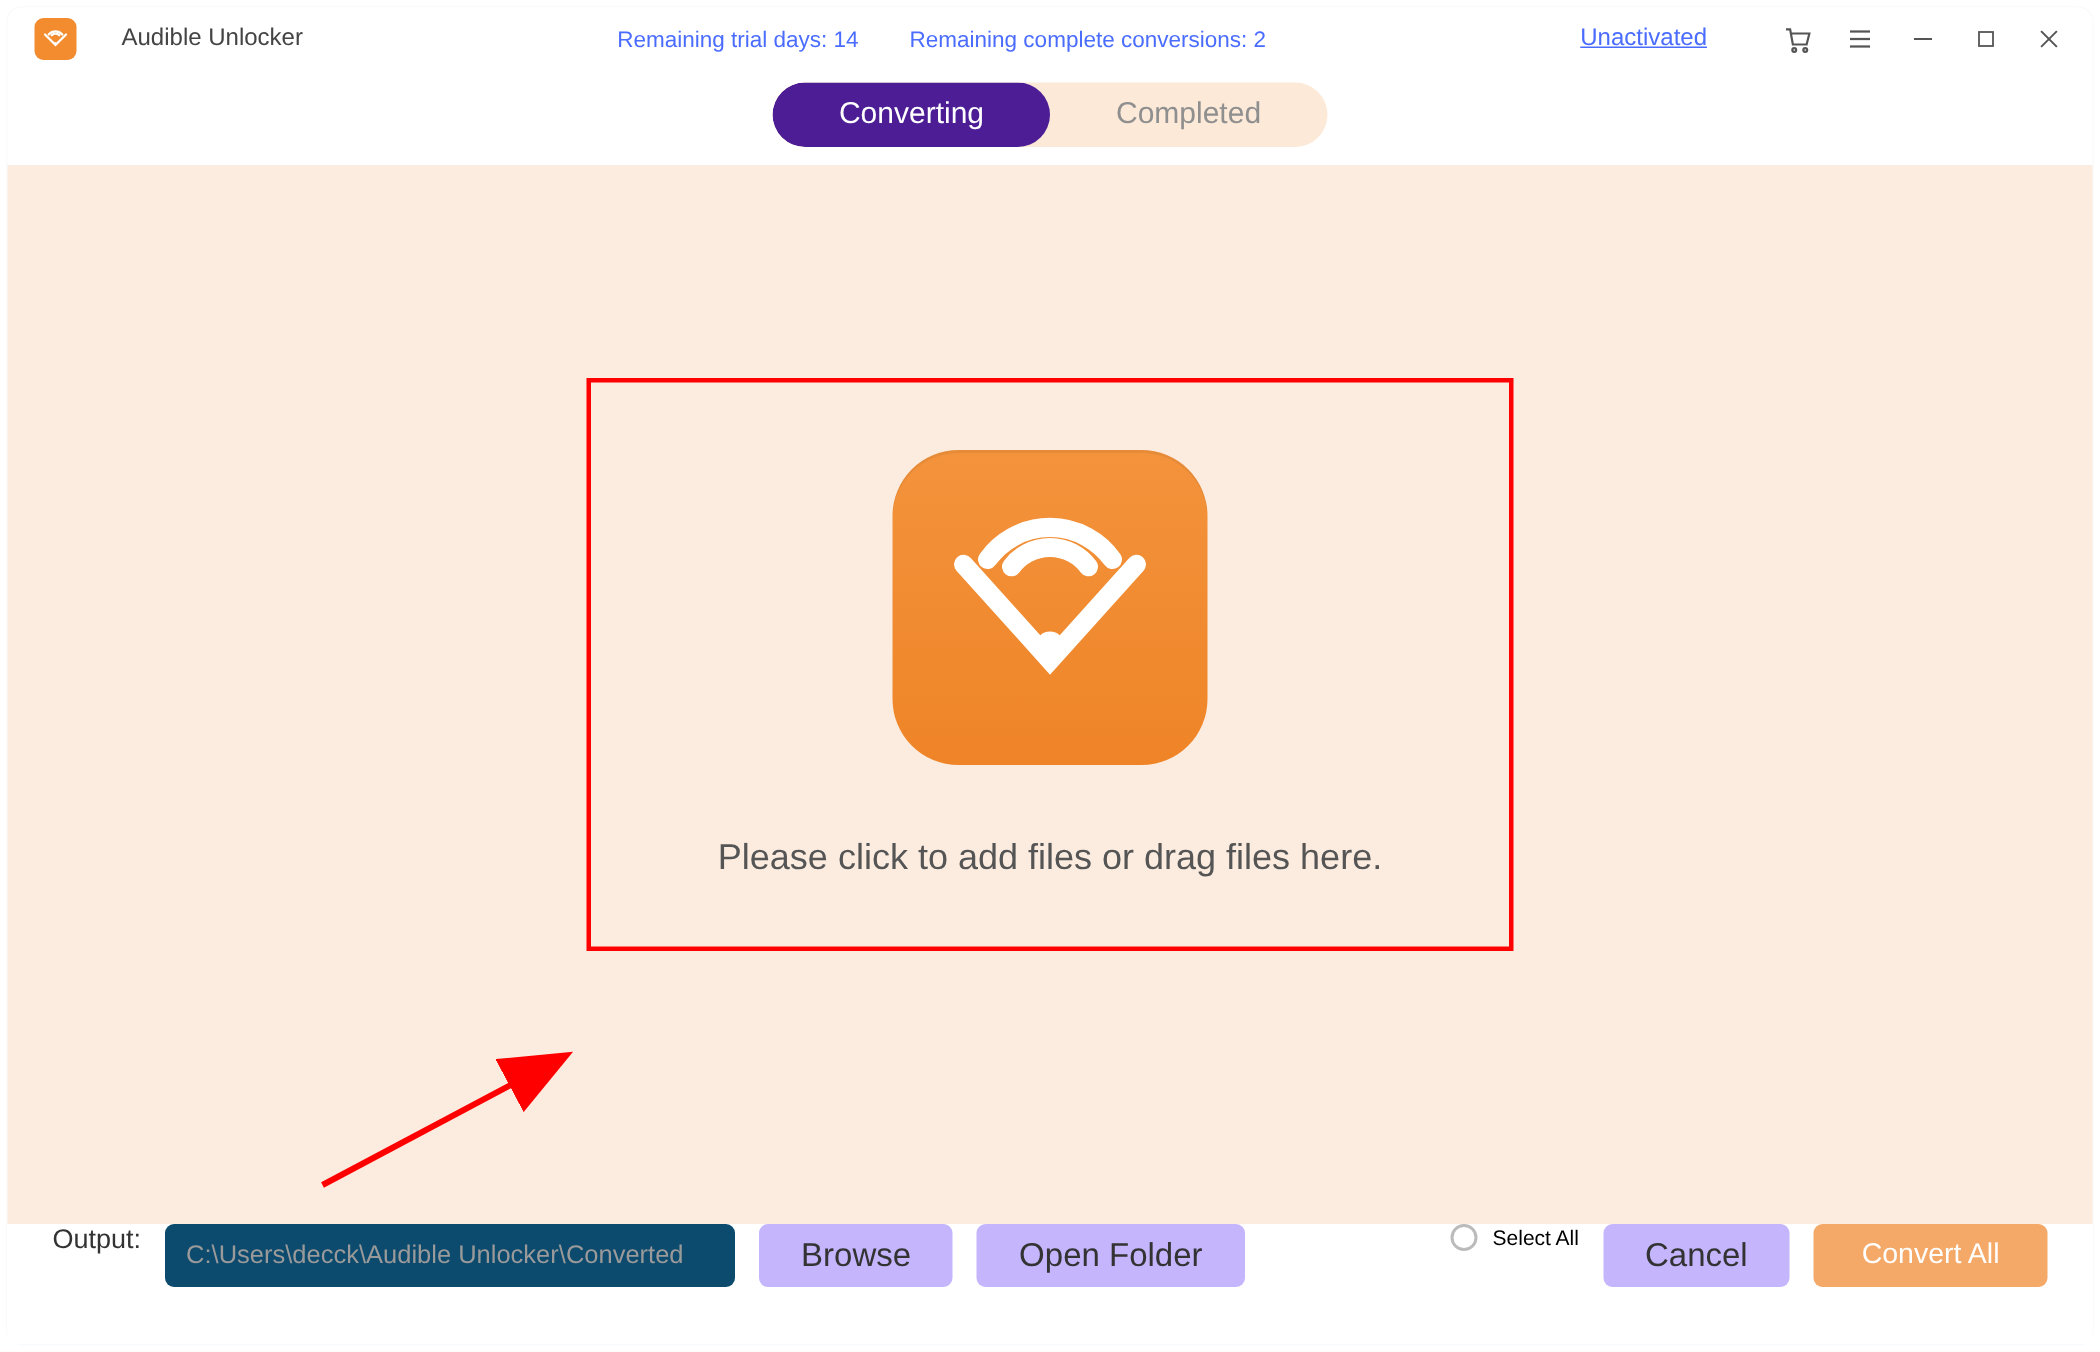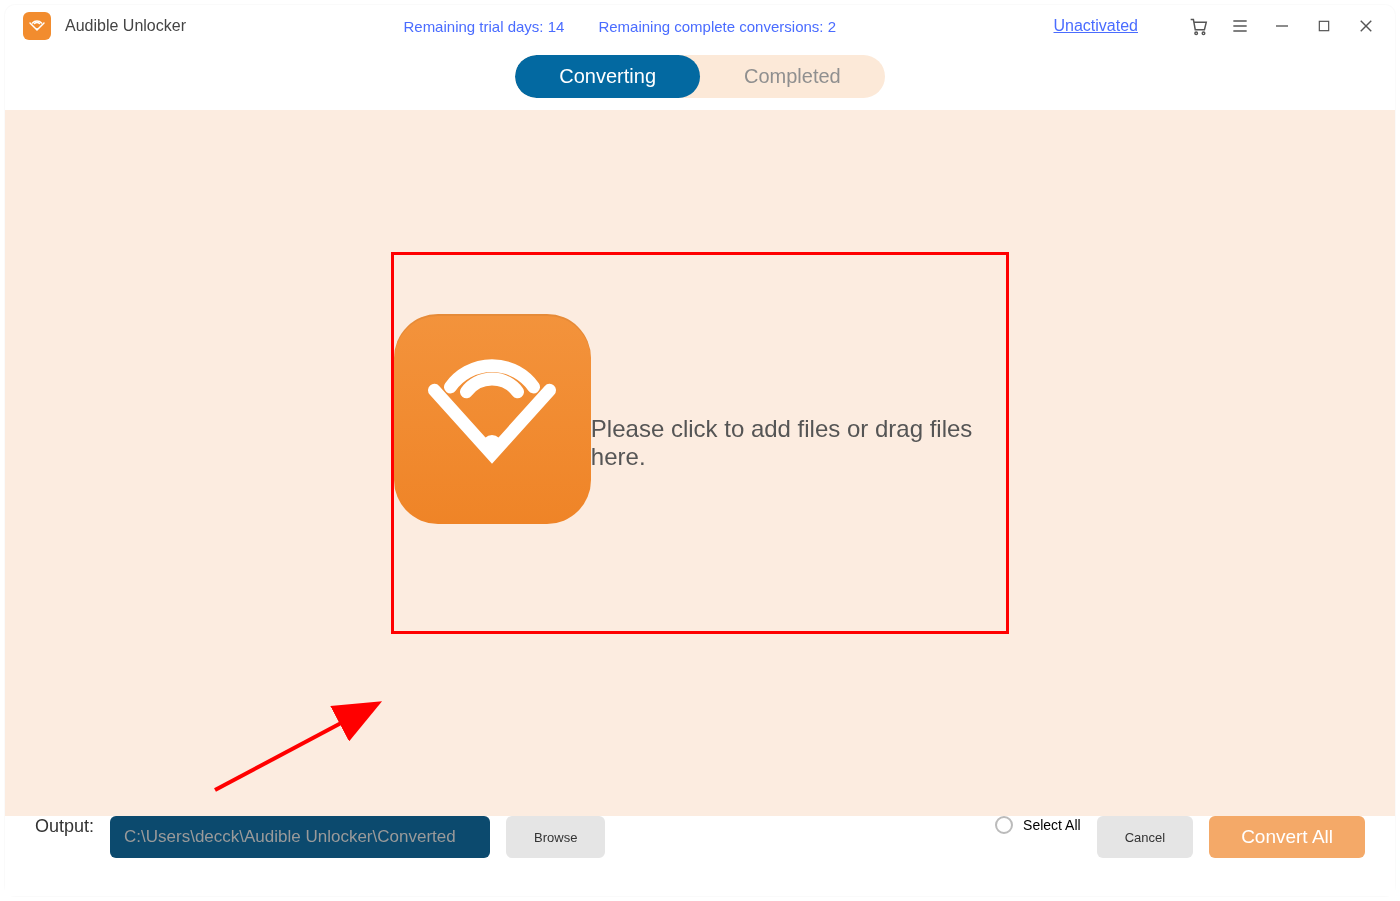--- a/index.html
+++ b/index.html
@@ -12,46 +12,46 @@
   }
 
   
   .titlebar {
     height: 42px; display: flex; align-items: center; padding: 0 18px; gap: 10px;
   }
   .app-logo {
     width: 28px; height: 28px; background: #f28c2e; border-radius: 6px;
     display:flex; align-items:center; justify-content:center;
   }
-  .app-title { font-size: 16px; color: #444; margin-left: 4px; }
+  .app-title { font-size: 16px; color: #444; margin-left: 20px; }
   .titlebar-spacer { flex: 1; }
   .trial-info { font-size: 15px; color: #4a6cff; margin: 12px 12px; }
   .unactivated { font-size: 16px; color: #4a6cff; text-decoration: underline; margin-right: 33px; cursor: pointer; }
   .win-controls { display: flex; align-items: center; gap: 20px; margin-left: 6px; }
   .win-ctrl { width: 22px; height: 22px; display:flex; align-items:center; justify-content:center; cursor:pointer; color:#555; }
   .win-ctrl svg { stroke: #555; }
 
   
   .tabs-row { display:flex; justify-content:center; padding: 8px 0 12px 0; }
   .tabs-pill {
     display:flex; background:#fce9d8; border-radius: 22px; overflow:hidden;
   }
   .tab {
     padding: 10px 44px; font-size: 20px; color:#8f8f8f; cursor:pointer;
   }
-  .tab.active { background:#0369a1; color:#fff; border-radius:22px; }
+  .tab.active { background:#4c1d95; color:#fff; border-radius:22px; }
 
   
   .main-area {
     flex:1; background:#fcece0; position:relative;
     display:flex; align-items:center; justify-content:center;
   }
   .dropzone {
     width: 618px; height: 382px; border: 3px solid #ff0000;
-    display:flex; align-items:center; justify-content:center;
+    display:flex; flex-direction:column; align-items:center; justify-content:center;
     cursor:pointer; position: relative; top:-20px;
   }
   .big-logo {
     width: 210px; height: 210px; border-radius: 44px;
     background: linear-gradient(#f3933c,#ef8427);
     display:flex; align-items:center; justify-content:center;
     box-shadow: 0 2px 0 rgba(0,0,0,0.05) inset;
     margin-bottom: 48px;
   }
   .drop-text { font-size: 24px; color:#555; }
@@ -62,21 +62,21 @@
   .footer {
     height: 80px; background:#fff; display:flex; align-items:flex-start; padding: 0 30px; gap:16px;
   }
   .out-label { font-size:18px; color:#333; }
   .out-path {
     width: 380px; height:42px; background:#0c4a6e; border:none; border-radius:6px;
     padding: 0 14px; font-size:17px; color:#9a9a9a;
   }
   .btn {
     height:42px; padding:0 28px; border:none; border-radius:6px;
-    background:#e5e5e5; color:#333; font-size:13px; cursor:pointer;
+    background:#c4b5fd; color:#333; font-size:22px; cursor:pointer;
   }
   .footer-spacer { flex:1; }
   .select-all { display:flex; align-items:center; gap:10px; font-size:14px; color:#000000; cursor:pointer; }
   .radio-circle { width:18px; height:18px; border:2px solid #bbb; border-radius:50%; }
   .btn-primary { background:#f4a968; color:#fff; font-size:19px; padding:5px 32px; }
 </style>
 </head>
 <body>
 
 <div class="window">
@@ -161,20 +161,21 @@
           </marker>
         </defs>
       <line x1="10" y1="100" x2="170" y2="15" stroke="#ff0000" stroke-width="4" marker-end="url(#ah)"></line>
     </svg>
   </div>
 
   <div class="footer">
     <span class="out-label">Output:</span>
     <input class="out-path" readonly="" value="C:\Users\decck\Audible Unlocker\Converted" style="">
     <button class="btn">Browse</button>
+    <button class="btn">Open Folder</button>
     <div class="footer-spacer"></div>
     <div class="select-all">
       <span class="radio-circle"></span>
       <span>Select All</span>
     </div>
     <button class="btn">Cancel</button>
     <button class="btn btn-primary">Convert All</button>
   </div>
 
 </div>

